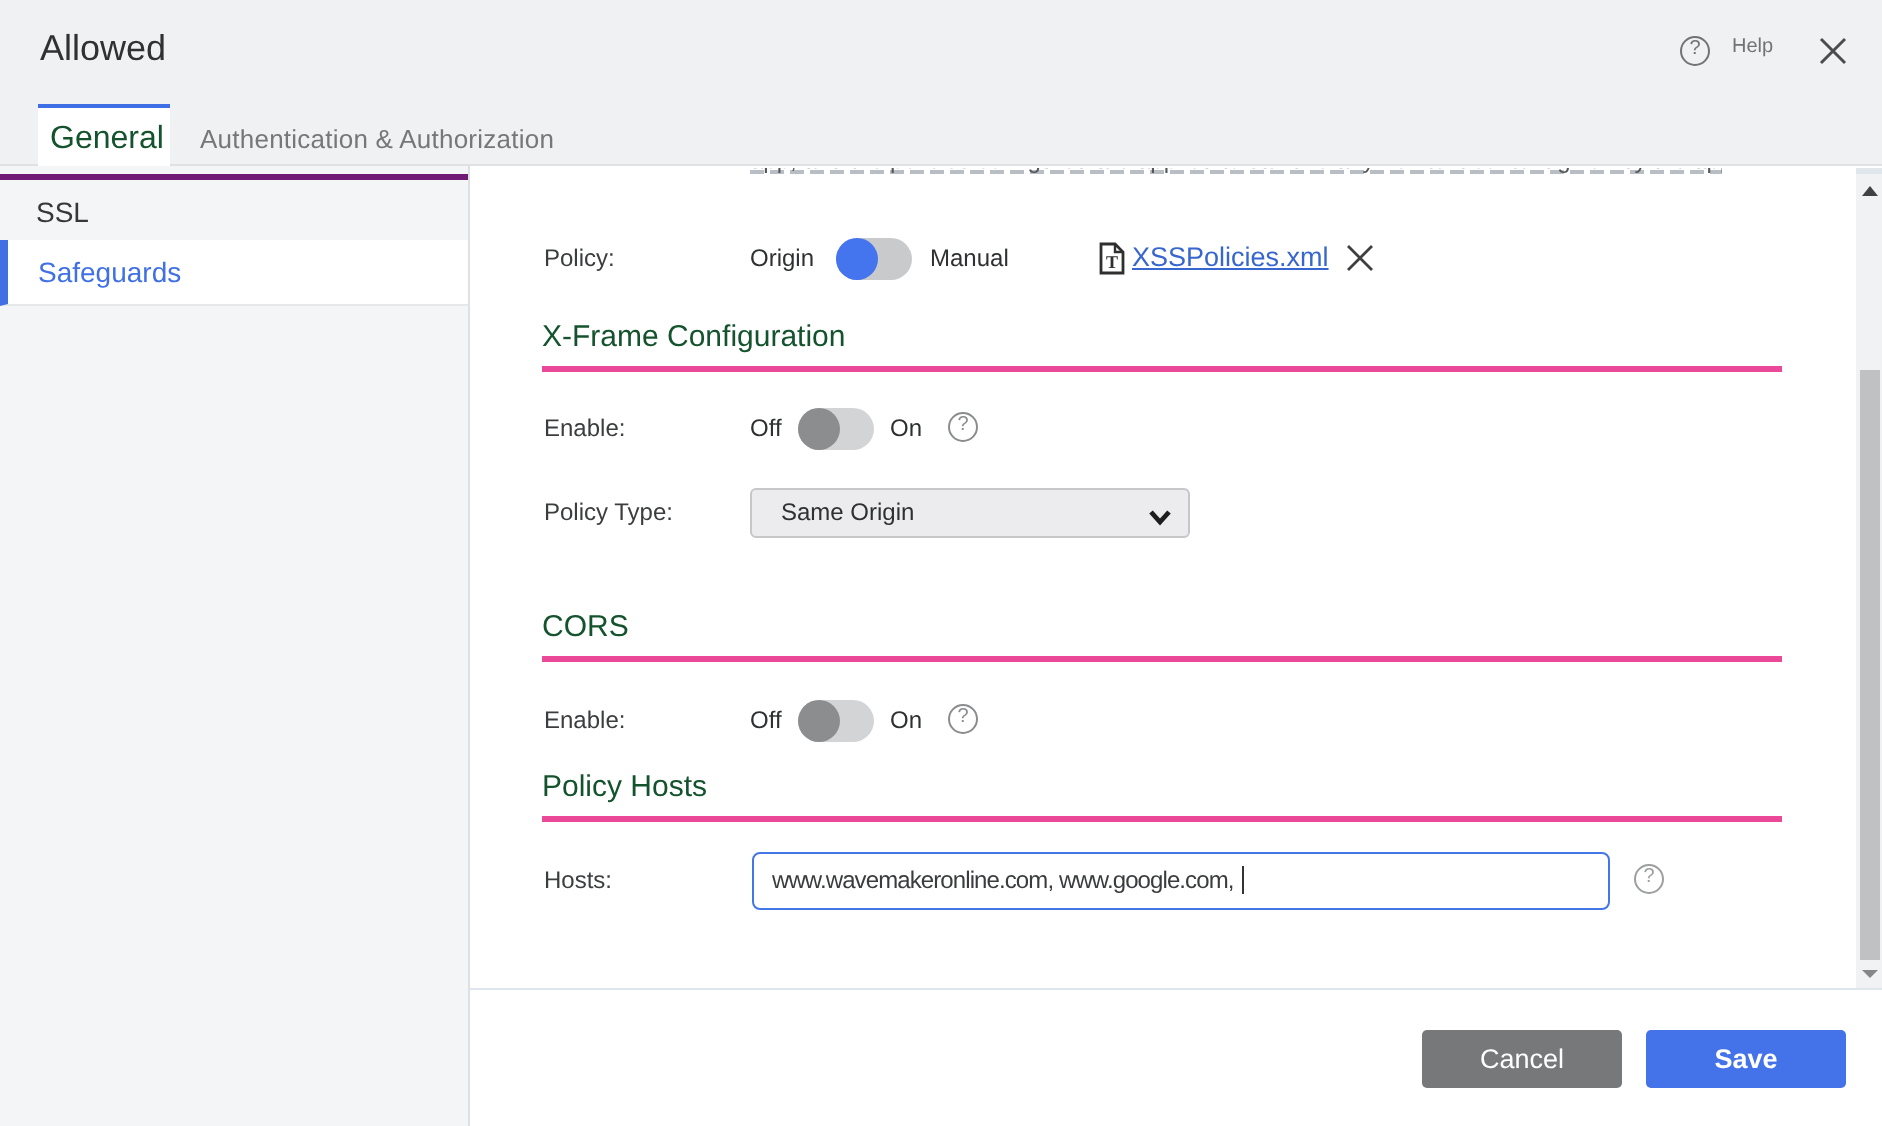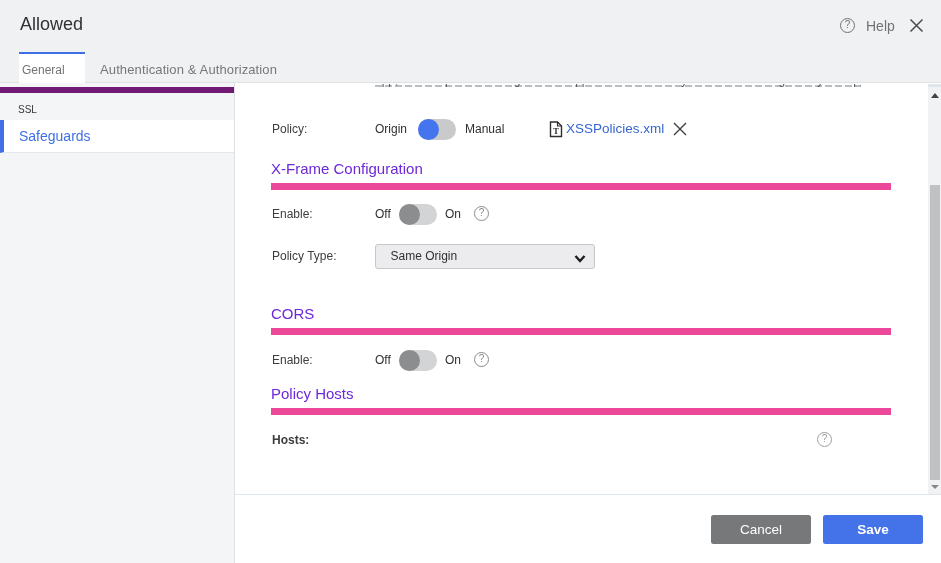--- a/index.html
+++ b/index.html
@@ -6,63 +6,63 @@
   html,body { width:941px; height:563px; overflow:hidden; background:#fff;
     font-family:"Liberation Sans", sans-serif; }
   .abs { position:absolute; }
 
   
   #topbar { left:0; top:0; width:941px; height:83px; background:#f0f1f2;
     border-bottom:1px solid #e0e1e3; }
   #title { left:20px; top:14px; font-size:18px; color:#2f3133; }
   #helpc { left:840px; top:18px; width:15px; height:15px; border:1.2px solid #717376;
     border-radius:50%; color:#717376; font-size:10px; text-align:center; line-height:12.5px; }
-  #helptxt { left:866px; top:18px; font-size:14px; color:#717376; }
+  #helptxt { left:866px; top:18px; font-size:10px; color:#717376; }
 
   
   #tab-active { left:19px; top:52px; width:66px; height:32px; background:#fff;
-    border-top:2.5px solid #3f6fe4; text-align:left; font-size:12px; color:#737373;
+    border-top:2.5px solid #3f6fe4; text-align:center; font-size:16px; color:#14532d;
     line-height:32px; text-indent:3px; }
   #tab2 { left:100px; top:62px; font-size:13px; letter-spacing:0.12px; color:#75777a; }
 
   
   #sidebar { left:0; top:83px; width:235px; height:480px; background:#f4f5f6;
     border-right:1px solid #dfe0e2; }
-  #ssl { left:0; top:4px; width:234px; height:34px; border-top:6px solid #701a75;
-    border-bottom:1px solid #e6e7e8; font-size:10px; color:#35373a; line-height:33px;
+  #ssl { left:0; top:4px; width:234px; height:34px; border-top:3px solid #701a75;
+    border-bottom:1px solid #e6e7e8; font-size:14px; color:#35373a; line-height:33px;
     padding-left:18px; }
   #safeguards { left:0; top:37px; width:234px; height:33px; background:#fff;
     border-left:4px solid #4170e4; border-bottom:1px solid #e6e7e8; font-size:14px;
     color:#4170e4; line-height:32px; padding-left:15px; }
 
   
   #content { left:235px; top:84px; width:693px; height:410px; background:#fff;
     overflow:hidden; }
   .lbl { position:absolute; left:37px; font-size:12px; color:#3b3d3f; }
   .ctl { position:absolute; font-size:12px; color:#2e3032; }
-  .heading { position:absolute; left:36px; width:620px; font-size:15px; color:#6d28d9;
-    border-bottom:7px solid #ec4899; padding-bottom:5.5px; }
+  .heading { position:absolute; left:36px; width:620px; font-size:15px; color:#14532d;
+    border-bottom:3px solid #ec4899; padding-bottom:5.5px; }
   .toggle { position:absolute; width:38px; height:21px; border-radius:10.5px; }
   .knob { position:absolute; left:0; top:0; width:21px; height:21px; border-radius:50%; }
   .helpicon { position:absolute; width:15px; height:15px; border:1.2px solid #8a8c8e;
     border-radius:50%; color:#8a8c8e; font-size:10px; text-align:center; line-height:12.5px; }
 
   
   #clipdash { position:absolute; left:140px; top:0.5px; width:486px; height:2px;
     background:repeating-linear-gradient(90deg,#b9bec4 0 7px,rgba(0,0,0,0) 7px 10px); }
   #cliptext { position:absolute; left:140px; top:-11px; font-size:12px; color:#55575a; white-space:nowrap; width:486px; overflow:hidden; }
 
   
   #lbl-policy { top:38px; }
   #t-import { left:140px; top:38px; }
   #toggle1 { left:183px; top:35px; background:#c9cacc; }
   #knob1 { background:#4574ef; }
   #t-manual { left:230px; top:38px; }
   #fileicon { left:314px; top:37px; }
-  #filelink { left:331px; top:37px; font-size:13.5px; color:#3866cf; }
+  #filelink { left:331px; top:37px; font-size:13.5px; color:#3866cf;text-decoration:underline; }
   #xclose { left:438px; top:38px; }
 
   
   #h1x { top:76px; }
 
   
   #lbl-enable1 { top:123px; }
   #t-off1 { left:140px; top:123px; }
   #toggle2 { left:164px; top:120px; background:#d3d4d6; }
   .knobgray { background:#8b8d8f; }
@@ -79,21 +79,21 @@
   
   #h2c { top:221px; }
   #lbl-enable2 { top:269px; }
   #t-off2 { left:140px; top:269px; }
   #toggle3 { left:164px; top:266px; background:#d3d4d6; }
   #t-on2 { left:210px; top:269px; }
   #help2 { left:239px; top:268px; }
 
   
   #h3a { top:301px; }
-  #lbl-hosts { top:349px;font-weight:bold; }
+  #lbl-hosts { top:349px; }
   #hostinput { position:absolute; left:141px; top:342px; width:429px; height:29px;
     border:1.5px solid #4377e8; border-radius:4px; background:#fff; font-size:12px;
     letter-spacing:-0.45px; color:#3a3c3e; line-height:26px; padding-left:9px; }
   #caret { display:inline-block; width:1px; height:14px; background:#333;
     vertical-align:-3px; margin-left:4px; }
   #help3 { left:582px; top:348px; border-color:#9c9ea0; color:#9c9ea0; }
 
   
   #sbar { left:928px; top:84px; width:13px; height:410px; background:#f1f2f3; }
   #sbartop { position:absolute; left:0; top:0; width:13px; height:3px; background:#dfe6ec; }
@@ -173,20 +173,21 @@
     <div class="ctl" id="t-off2">Off</div>
     <div class="toggle" id="toggle3">
       <div class="knob knobgray"></div>
     </div>
     <div class="ctl" id="t-on2">On</div>
     <div class="helpicon" id="help2">?</div>
 
     <div class="heading" id="h3a">Policy Hosts</div>
 
     <div class="lbl" id="lbl-hosts">Hosts:</div>
+    <div id="hostinput">www.wavemakeronline.com, www.google.com,<span id="caret"></span></div>
     <div class="helpicon" id="help3">?</div>
   </div>
 
   <div class="abs" id="sbar">
     <div id="sbartop"></div>
     <div id="sup"></div>
     <div id="sthumb"></div>
     <div id="sdown"></div>
   </div>
 

